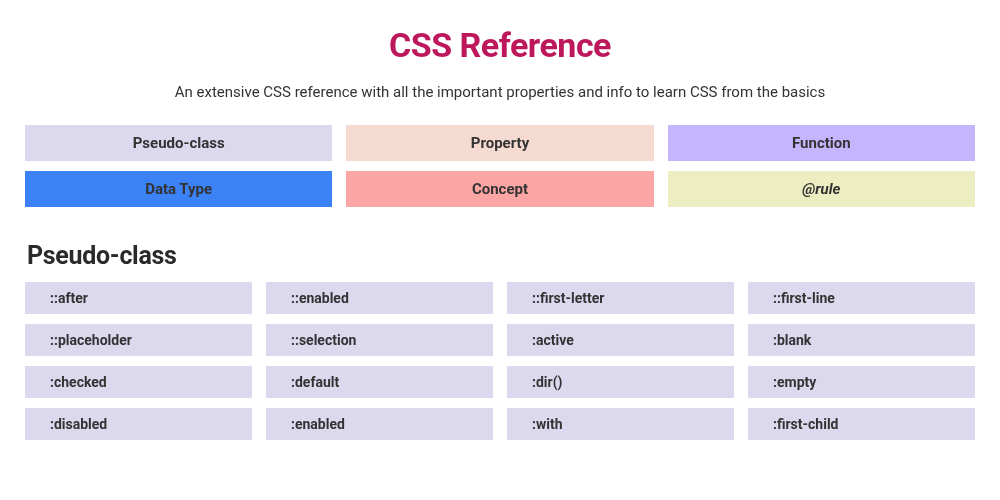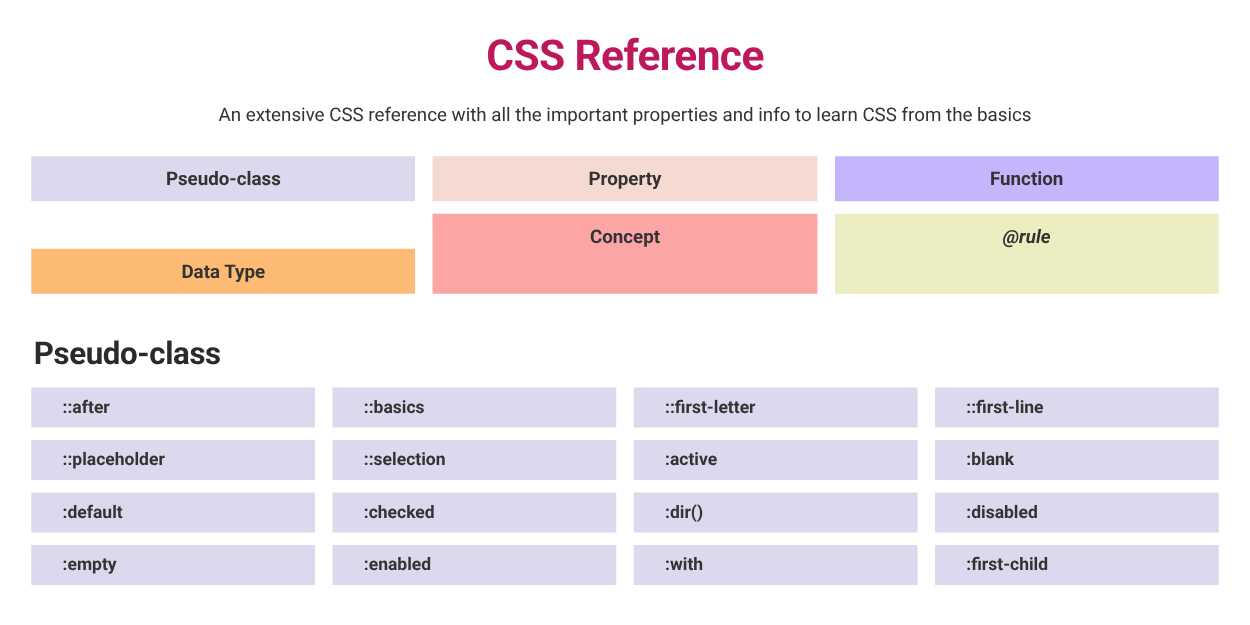--- a/index.html
+++ b/index.html
@@ -38,21 +38,21 @@
       text-align: center;
       padding: 9px 0;
       font-size: 15px;
       font-weight: 700;
       color: #333;
       cursor: pointer;
     }
     .cat-pseudo { background: #dcd8ed; }
     .cat-property { background: #f5dad2; }
     .cat-function { background: #c4b5fd; }
-    .cat-datatype { background: #fdba74; margin-top: 28px; }
+    .cat-datatype { background: #3b82f6; }
     .cat-concept { background: #fca5a5; }
     .cat-rule { background: #eceec2; font-style: italic; }
     .section-title {
       font-size: 25px;
       font-weight: 700;
       color: #2a2a2a;
       margin-bottom: 12px;
       margin-left: 2px;
       letter-spacing: -0.3px;
     }
@@ -83,29 +83,29 @@
     <div class="category cat-function">Function</div>
     <div class="category cat-datatype">Data Type</div>
     <div class="category cat-concept">Concept</div>
     <div class="category cat-rule">@rule</div>
   </div>
 
   <h2 class="section-title">Pseudo-class</h2>
 
   <div class="items">
     <div class="item">::after</div>
-    <div class="item">::basics</div>
+    <div class="item">::enabled</div>
     <div class="item">::first-letter</div>
     <div class="item">::first-line</div>
     <div class="item">::placeholder</div>
     <div class="item">::selection</div>
     <div class="item">:active</div>
     <div class="item">:blank</div>
+    <div class="item">:checked</div>
     <div class="item">:default</div>
-    <div class="item">:checked</div>
     <div class="item">:dir()</div>
+    <div class="item">:empty</div>
     <div class="item">:disabled</div>
-    <div class="item">:empty</div>
     <div class="item">:enabled</div>
     <div class="item">:with</div>
     <div class="item">:first-child</div>
   </div>
 </div>
 
 </body></html>

